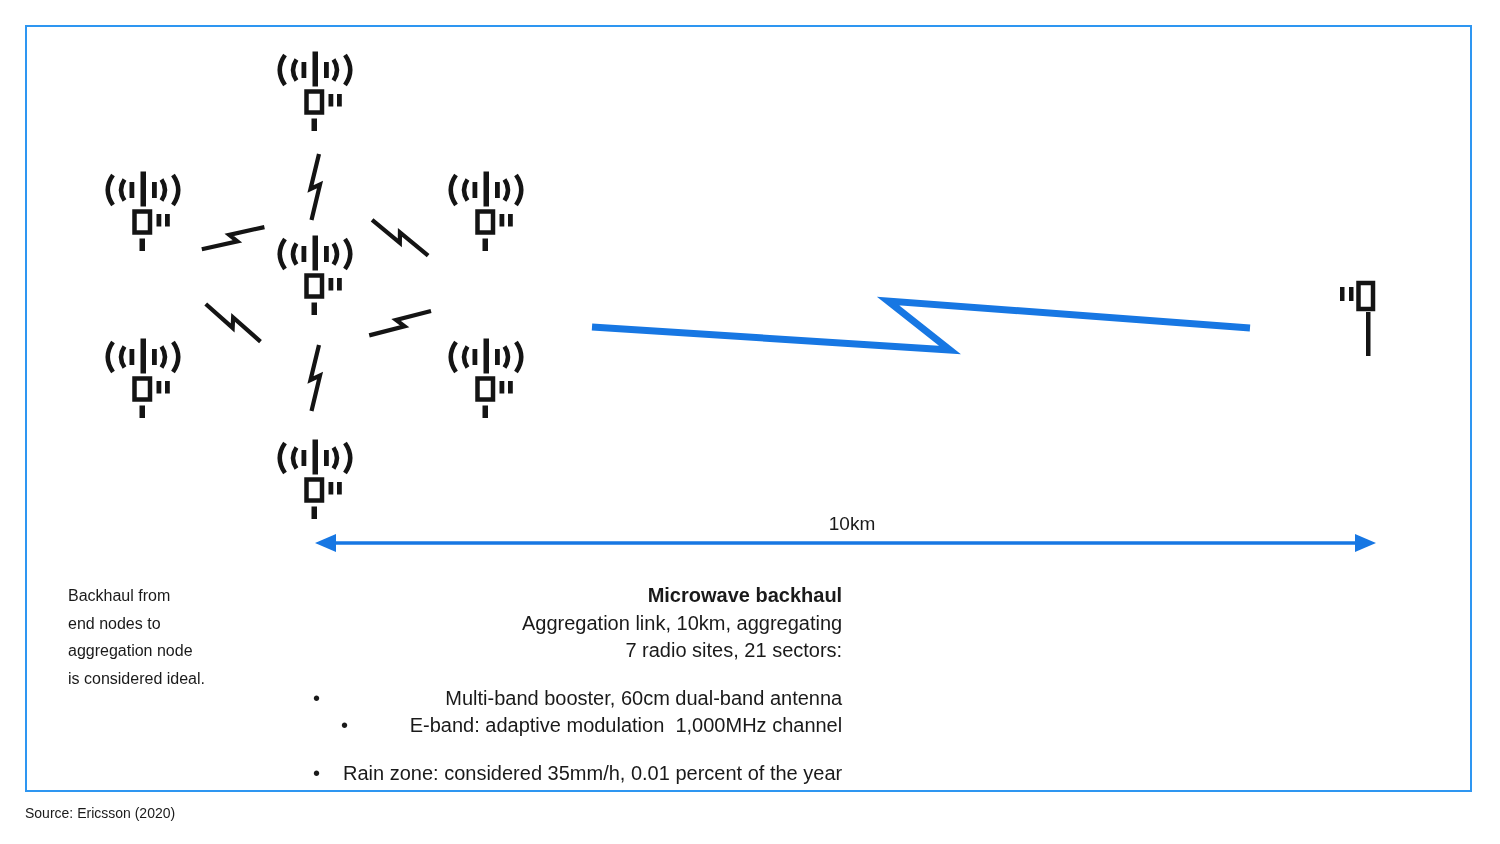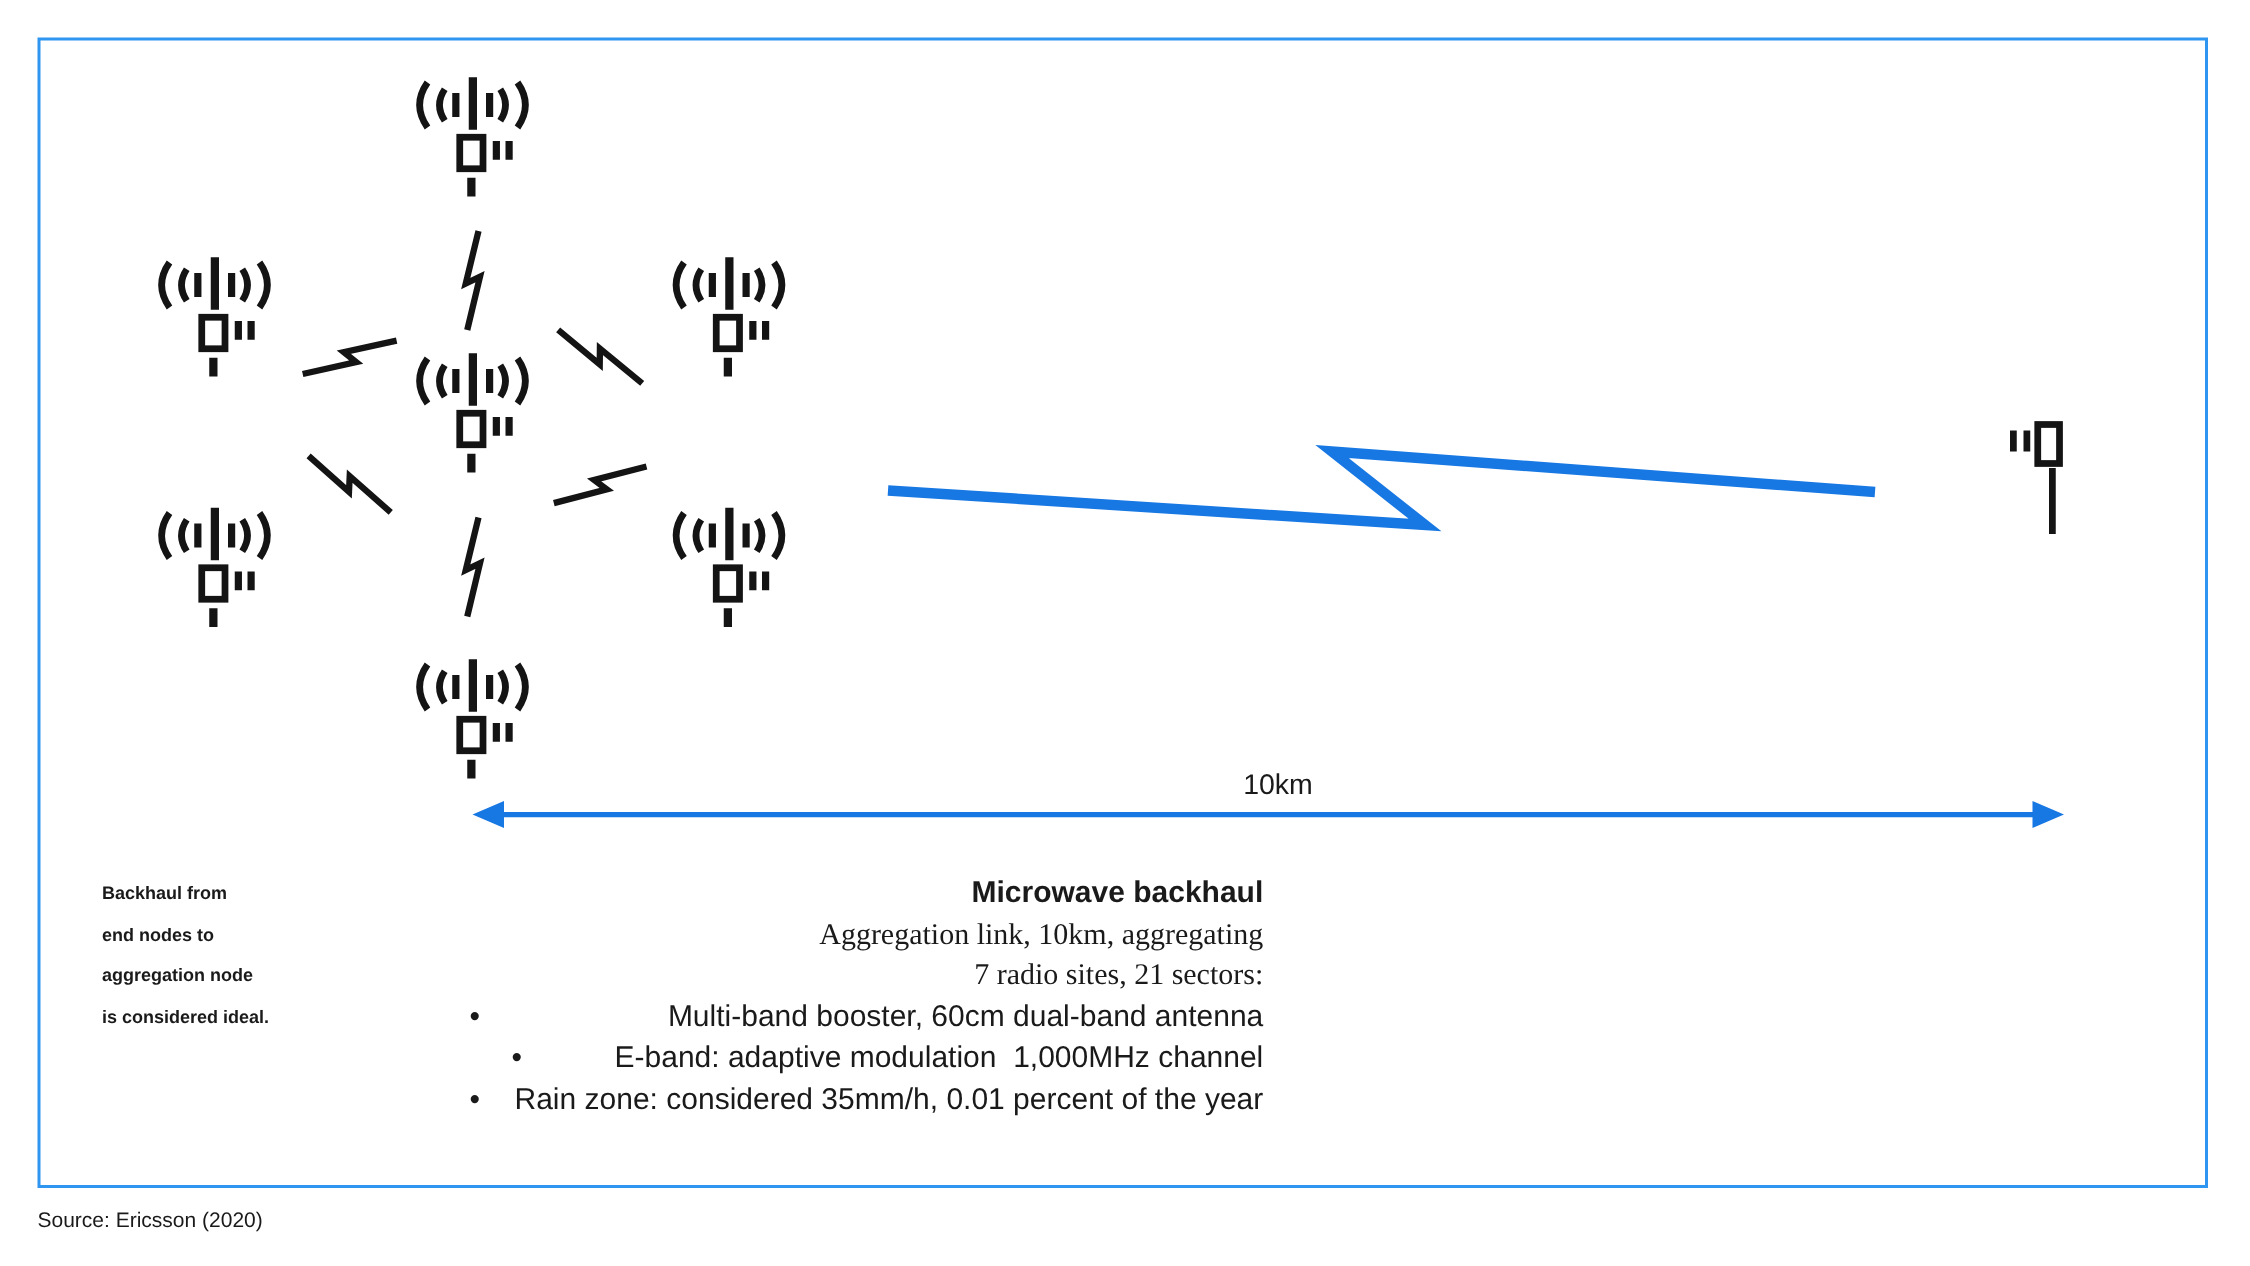--- a/index.html
+++ b/index.html
@@ -16,27 +16,27 @@
   .ink-f{fill:var(--icon-black,#141414);stroke:none;}
   .blu-s{fill:none;stroke:var(--accent-blue,#1777e3);stroke-linejoin:miter;stroke-miterlimit:12;}
   .blu-f{fill:var(--accent-blue,#1777e3);stroke:none;}
   .sw45{stroke-width:4.5;}
   .sw42{stroke-width:4.2;}
   .sw7{stroke-width:7;}
   .sw35{stroke-width:3.5;}
 
   .km-label{position:absolute;left:792px;top:512px;width:120px;text-align:center;
             font-size:19px;line-height:24px;}
-  .left-note{position:absolute;left:68px;top:582px;font-size:12px;line-height:27.5px;
-             white-space:pre-line;font-weight:bold;}
+  .left-note{position:absolute;left:68px;top:582px;font-size:16px;line-height:27.5px;
+             white-space:pre-line;}
   .right-note{position:absolute;left:320px;top:582px;font-size:20px;line-height:27.5px;text-align:right;}
   .rn-title{font-weight:bold;}
-  .rn-sub{white-space:pre-line;font-family:Liberation Serif, serif;}
+  .rn-sub{white-space:pre-line;}
   .bullet{position:relative;white-space:pre-wrap;}
-  .bullet.l1{padding-left:23px;}
+  .bullet.l1{padding-left:23px;margin-top:20px;}
   .bullet.l1::before{content:"\2022";position:absolute;left:-7px;}
   .bullet.l2{padding-left:42px;}
   .bullet.l2::before{content:"\2022";position:absolute;left:21px;}
   .source{position:absolute;left:25px;top:802px;font-size:14px;line-height:22px;}
 </style>
 </head>
 <body>
 
 <div class="page">
 

